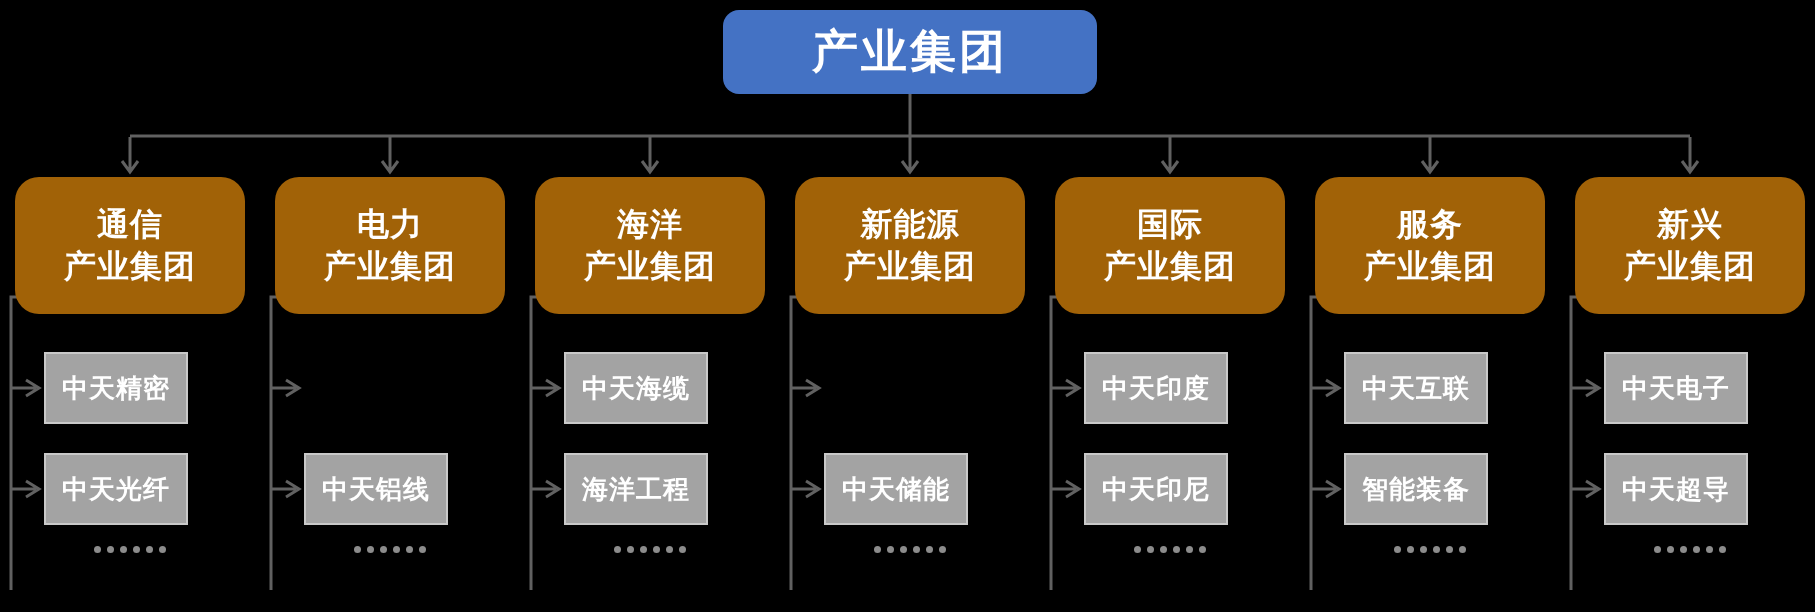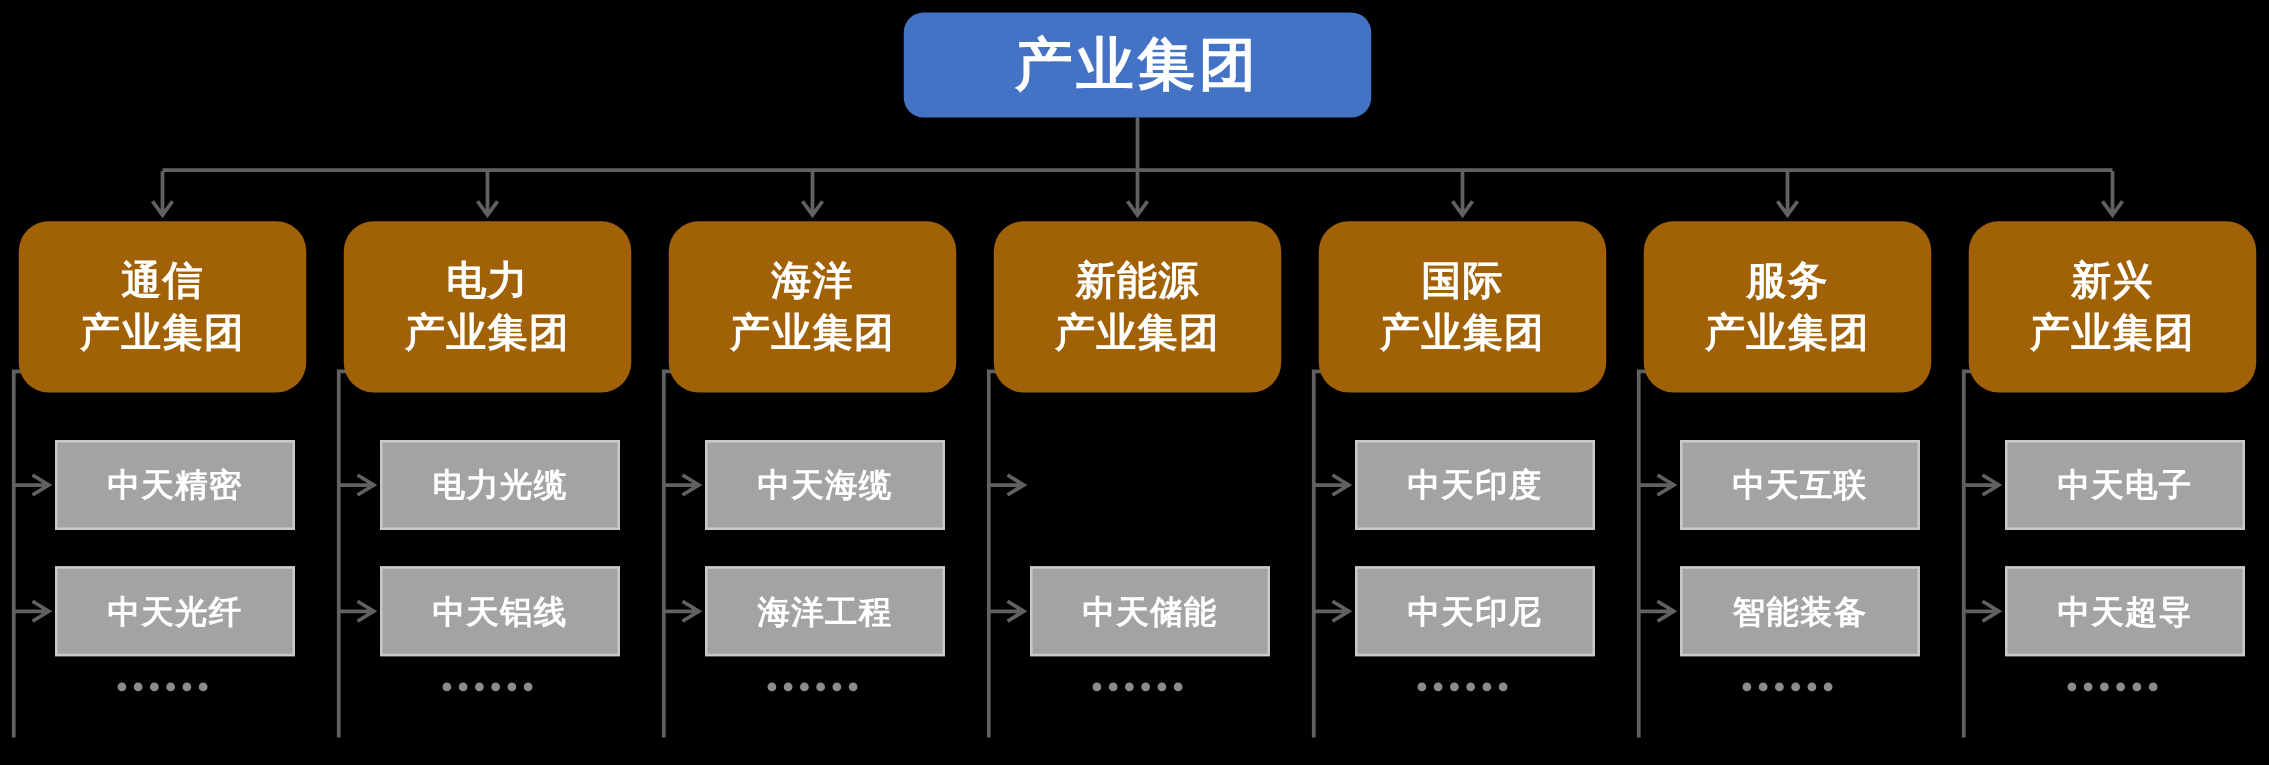--- a/index.html
+++ b/index.html
@@ -17,21 +17,21 @@
     left:723px;top:10px;width:374px;height:84px;
     background:#4472C4;border-radius:16px;font-size:46px;letter-spacing:3px;
   }
   .col{position:absolute;top:0;width:260px;height:612px;}
   .group-node{
     left:15px;top:177px;width:230px;height:137px;
     background:#a16207;border-radius:24px;
     flex-direction:column;font-size:32px;line-height:1.3;letter-spacing:1px;
   }
   .sub-node{
-    left:44px;width:192px;height:72px;box-sizing:border-box;
+    left:44px;width:144px;height:72px;box-sizing:border-box;
     background:#a3a3a3;border:2px solid #c9c9c9;font-size:26px;letter-spacing:1px;
   }
   .sub-a{top:352px;}
   .sub-b{top:453px;}
   .dots{
     position:absolute;left:0;top:546px;width:260px;
     display:flex;justify-content:center;gap:6px;
   }
   .dot{width:7px;height:7px;border-radius:50%;background:#8c8c8c;}
   .c1{left:0;}.c2{left:260px;}.c3{left:520px;}.c4{left:780px;}
@@ -106,21 +106,20 @@
         <span class="dot"></span>
         <span class="dot"></span>
     </div>
   </div>
 
   <div class="col c2">
     <div class="node group-node">
       <span>电力</span>
       <span>产业集团</span>
     </div>
-    <div class="node sub-node sub-a">电力光缆</div>
     <div class="node sub-node sub-b">中天铝线</div>
     <div class="dots">
       <span class="dot"></span>
         <span class="dot"></span>
         <span class="dot"></span>
         <span class="dot"></span>
         <span class="dot"></span>
         <span class="dot"></span>
     </div>
   </div>

